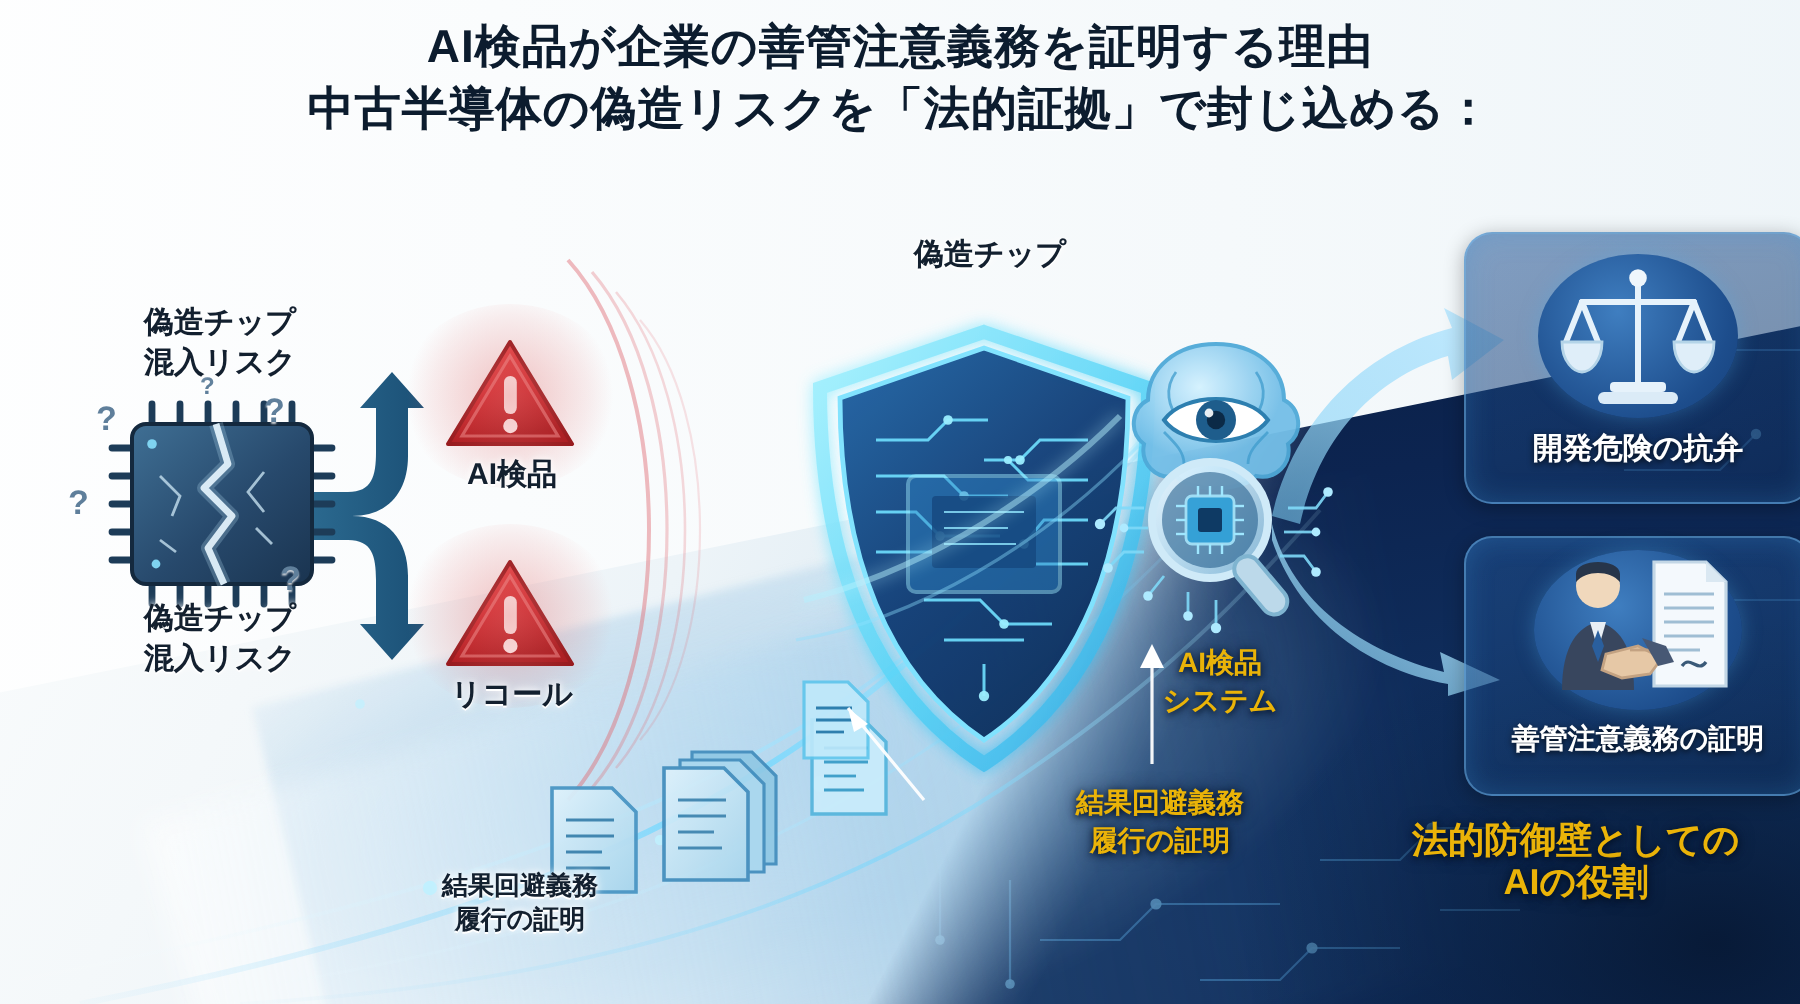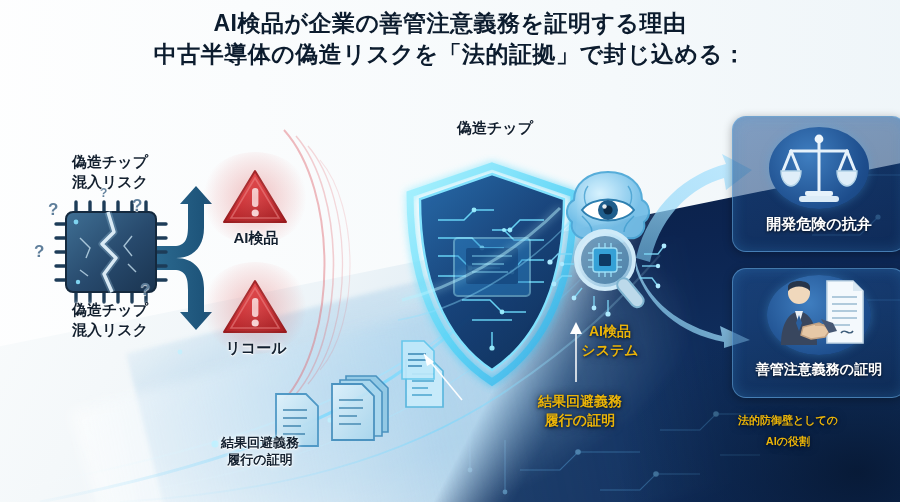--- a/index.html
+++ b/index.html
@@ -567,17 +567,17 @@
       </g>
       <path d="M70 58 C74 52 78 62 82 56" stroke="#3a5a78" stroke-width="1.6" fill="none"></path>
 
       <path d="M32 52 L48 48 L60 54 L54 62 L40 64 L30 60 Z" fill="#e6c8a6" stroke="#c3a282" stroke-width="1.4"></path>
       <path d="M44 50 L58 50" stroke="#c3a282" stroke-width="1.4"></path>
       <path d="M50 44 L62 48 L66 56 L58 58" fill="#475874"></path>
     </svg>
     <div class="card-label" style="top:92px;font-size:14px;">善管注意義務の証明</div>
   </div>
 
-  <div class="lbl lbl-light" style="left:696px;top:410px;width:184px;font-size:11px;line-height:21px;">法的防御壁としての
+  <div class="lbl lbl-light" style="left:696px;top:410px;width:184px;font-size:18px;line-height:21px;">法的防御壁としての
 AIの役割</div>
 
 
 </div>
 
 </body></html>

